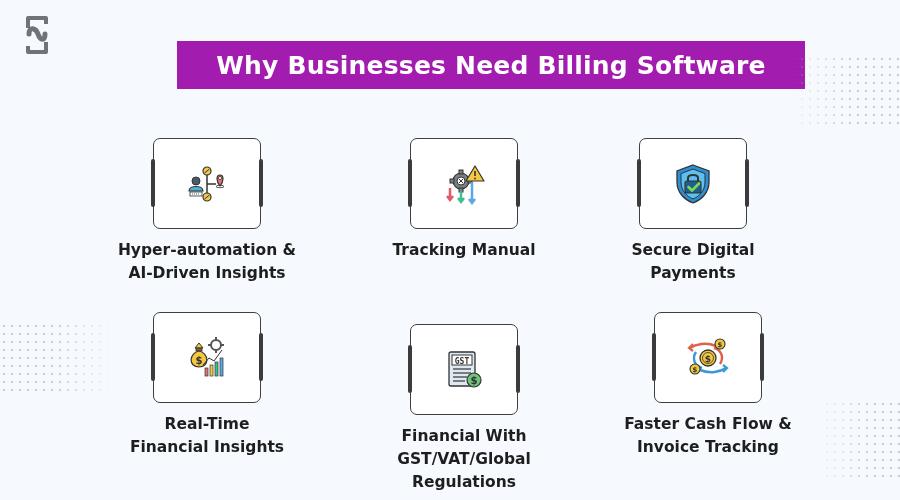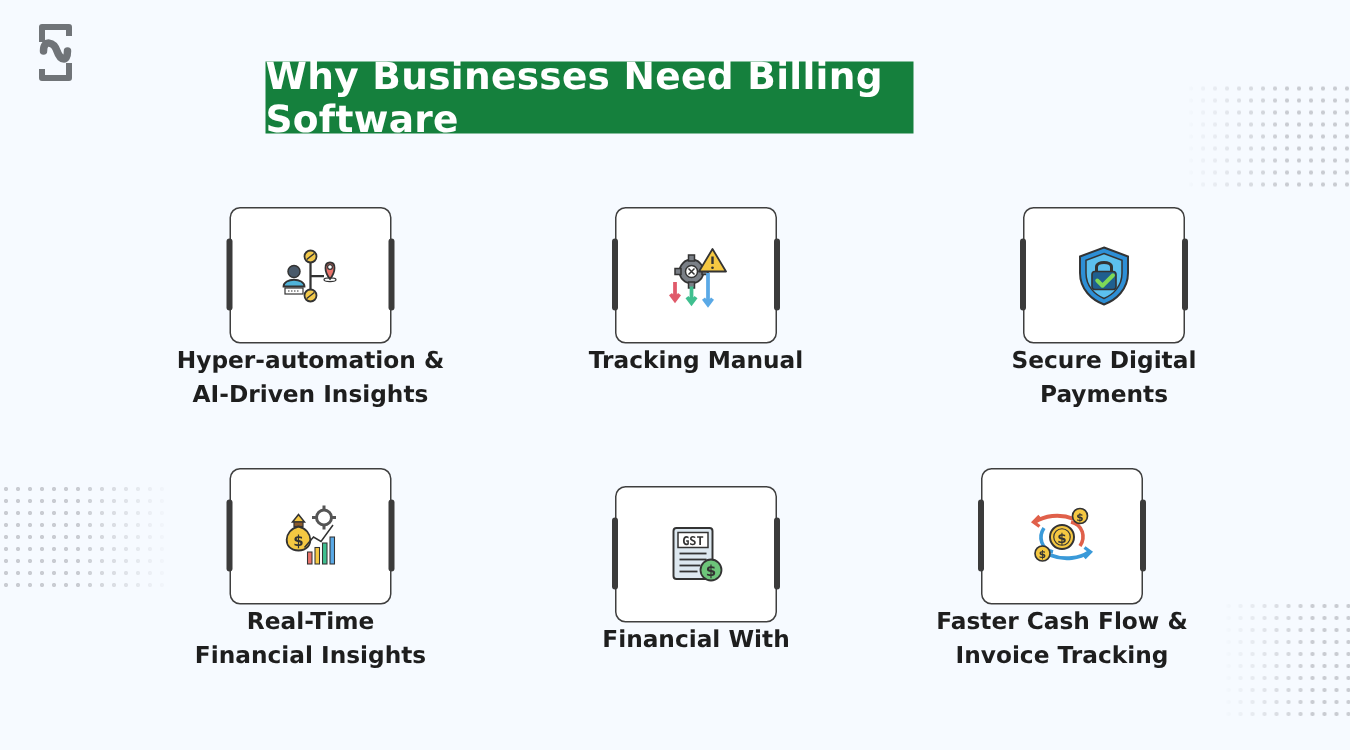--- a/index.html
+++ b/index.html
@@ -6,22 +6,22 @@
   body {
     width: 900px; height: 500px; overflow: hidden;
     background: #f6faff;
     position: relative;
     font-family: "DejaVu Sans", sans-serif;
   }
   .logo {
     position: absolute; left: 24px; top: 14px; width: 26px; height: 42px;
   }
   .title-bar {
-    position: absolute; left: 177px; top: 41px; width: 432px; height: 48px;
-    background: #15803d;
+    position: absolute; left: 177px; top: 41px; width: 628px; height: 48px;
+    background: #a21caf;
     display: flex; align-items: center; justify-content: center;
   }
   .title-bar span {
     color: #ffffff; font-weight: bold; font-size: 25px; letter-spacing: 0.2px;
   }
   .dots {
     position: absolute;
     background-image: radial-gradient(circle, #c9ccd2 1.2px, transparent 1.6px);
     background-size: 8px 8px;
   }
@@ -45,21 +45,21 @@
     display: flex; align-items: center; justify-content: center;
   }
   .card .bar {
     position: absolute; top: 20px; width: 4px; height: 48px;
     background: #3b3b3b; border-radius: 2px;
   }
   .card .bar.left { left: -3px; }
   .card .bar.right { right: -3px; }
   .card svg { width: 44px; height: 44px; }
   .label {
-    margin-top: 0; text-align: center;
+    margin-top: 10px; text-align: center;
     font-weight: bold; font-size: 15.5px; line-height: 23px; color: #1e1e1e;
   }
 </style>
 </head>
 <body>
 
 <div class="logo">
   <svg viewBox="0 0 26 42" width="26" height="42">
     <path d="M4 14 V4 H22 V10" fill="none" stroke="#707478" stroke-width="4" stroke-linejoin="round"></path>
     <path d="M4 32 V38 H22 V28" fill="none" stroke="#707478" stroke-width="4" stroke-linejoin="round"></path>
@@ -123,21 +123,21 @@
       <path d="M8 26 V37 M5 34 L8 38 L11 34" fill="none" stroke="#e05a6a" stroke-width="2.5"></path>
       <path d="M19 29 V39 M16 36 L19 40 L22 36" fill="none" stroke="#3fbf8f" stroke-width="2.5"></path>
       <path d="M30 20 V40 M27 37 L30 41 L33 37" fill="none" stroke="#5aa9e6" stroke-width="2.5"></path>
     </svg>
   </div>
   <div class="label">
     <div>Tracking Manual</div>
   </div>
 </div>
 
-<div class="feature" style="left:616px; top:138px;">
+<div class="feature" style="left:573px; top:138px;">
   <div class="card">
     <div class="bar left"></div>
     <div class="bar right"></div>
     <svg viewBox="0 0 44 44">
       <path d="M22 3 L38 9 V20 C38 31,30 38,22 41 C14 38,6 31,6 20 V9 Z" fill="#2d8fd6" stroke="#333" stroke-width="1.3"></path>
       <path d="M22 7 L34 11.5 V20 C34 29,28 34.5,22 37 C16 34.5,10 29,10 20 V11.5 Z" fill="#5cc0ef" stroke="#333" stroke-width="1"></path>
       <path d="M17 20 V16 C17 12,27 12,27 16 V20" fill="none" stroke="#333" stroke-width="2"></path>
       <rect x="14" y="19" width="16" height="12" rx="2" fill="#1f5f8f" stroke="#333" stroke-width="1.1"></rect>
       <path d="M17.5 25 L21 28.5 L28 21.5" fill="none" stroke="#7ed957" stroke-width="2.6" stroke-linecap="round" stroke-linejoin="round"></path>
     </svg>
@@ -192,20 +192,21 @@
         <line x1="11" y1="25" x2="29" y2="25"></line>
         <line x1="11" y1="29" x2="25" y2="29"></line>
         <line x1="11" y1="33" x2="23" y2="33"></line>
       </g>
       <circle cx="32" cy="32" r="7" fill="#6dc57a" stroke="#333" stroke-width="1.2"></circle>
       <text x="32" y="36" font-size="10" font-weight="bold" text-anchor="middle" fill="#333" font-family="DejaVu Sans, sans-serif">$</text>
     </svg>
   </div>
   <div class="label">
     <div>Financial With</div>
+    <div>GST/VAT/Global Regulations</div>
   </div>
 </div>
 
 <div class="feature" style="left:588px; top:312px;">
   <div class="card">
     <div class="bar left"></div>
     <div class="bar right"></div>
     <svg viewBox="0 0 44 44">
       <path d="M30 10 C20 6,10 8,4 12" fill="none" stroke="#e0604a" stroke-width="2.6"></path>
       <path d="M7 8 L3 12 L7 15" fill="none" stroke="#e0604a" stroke-width="2.2"></path>

